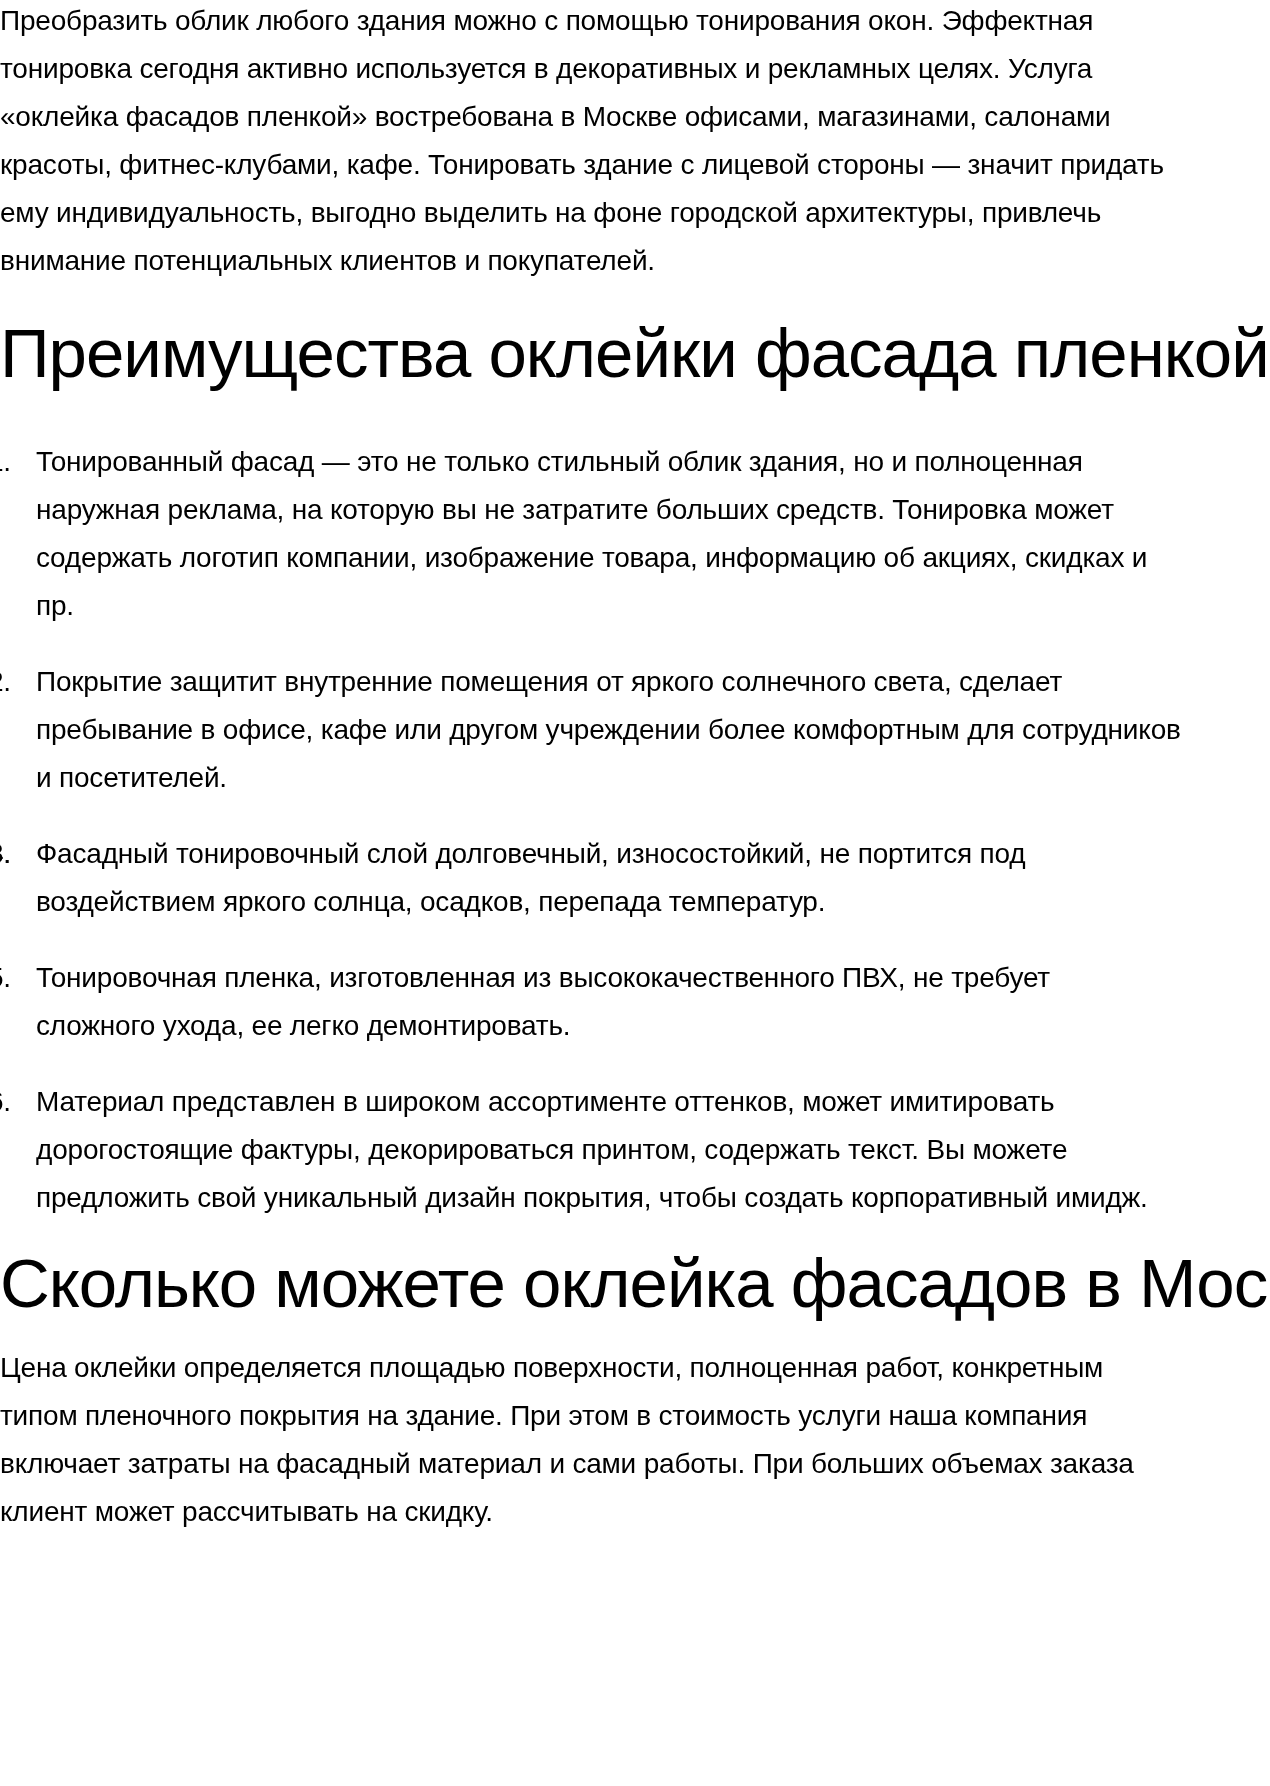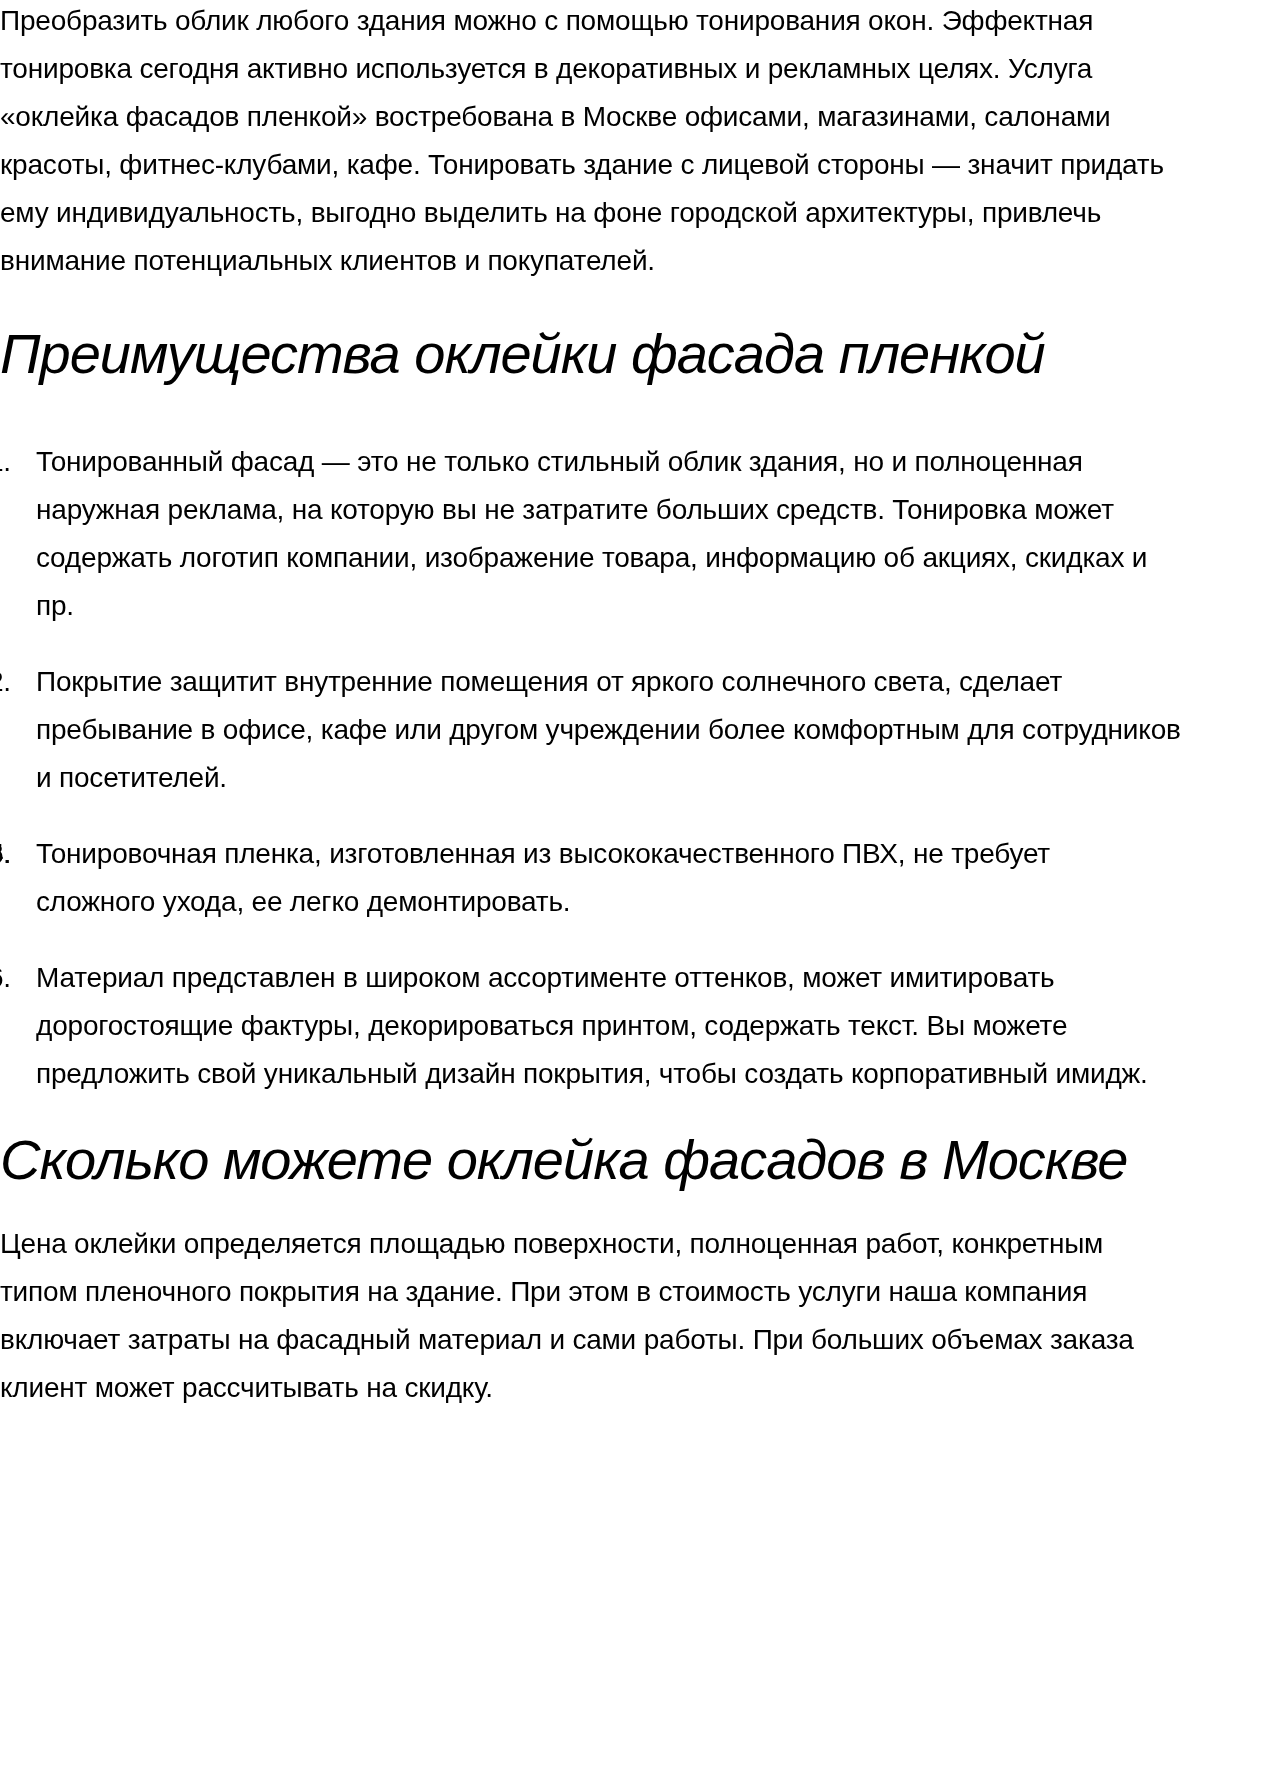--- a/index.html
+++ b/index.html
@@ -19,27 +19,26 @@
   }
   .doc {
     margin-top: -3px;
     width: 1270px;
   }
   p {
     margin: 0 0 35px 0;
     white-space: pre-line;
   }
   h1 {
-    font-size: 56px;
+    font-size: 69px;
     line-height: 68px;
     font-weight: 400;
     letter-spacing: -1px;
     margin: 20px 0 26px 0;
     white-space: nowrap;
-    font-style: italic;
   }
   ol.advantages {
     list-style: none;
     margin: 50px 0 0 0;
     padding: 0;
   }
   ol.advantages li {
     position: relative;
     padding-left: 36px;
     margin: 0 0 28px 0;
@@ -83,20 +82,22 @@
       <span class="num">2.</span>
       <span class="li-text">Покрытие защитит внутренние помещения от яркого солнечного света, сделает
 пребывание в офисе, кафе или другом учреждении более комфортным для сотрудников
 и посетителей.</span>
     </li>
       <li>
       <span class="num">3.</span>
     </li>
       <li>
       <span class="num">4.</span>
+      <span class="li-text">Фасадный тонировочный слой долговечный, износостойкий, не портится под
+воздействием яркого солнца, осадков, перепада температур.</span>
     </li>
       <li>
       <span class="num">5.</span>
       <span class="li-text">Тонировочная пленка, изготовленная из высококачественного ПВХ, не требует
 сложного ухода, ее легко демонтировать.</span>
     </li>
       <li>
       <span class="num">6.</span>
       <span class="li-text">Материал представлен в широком ассортименте оттенков, может имитировать
 дорогостоящие фактуры, декорироваться принтом, содержать текст. Вы можете

